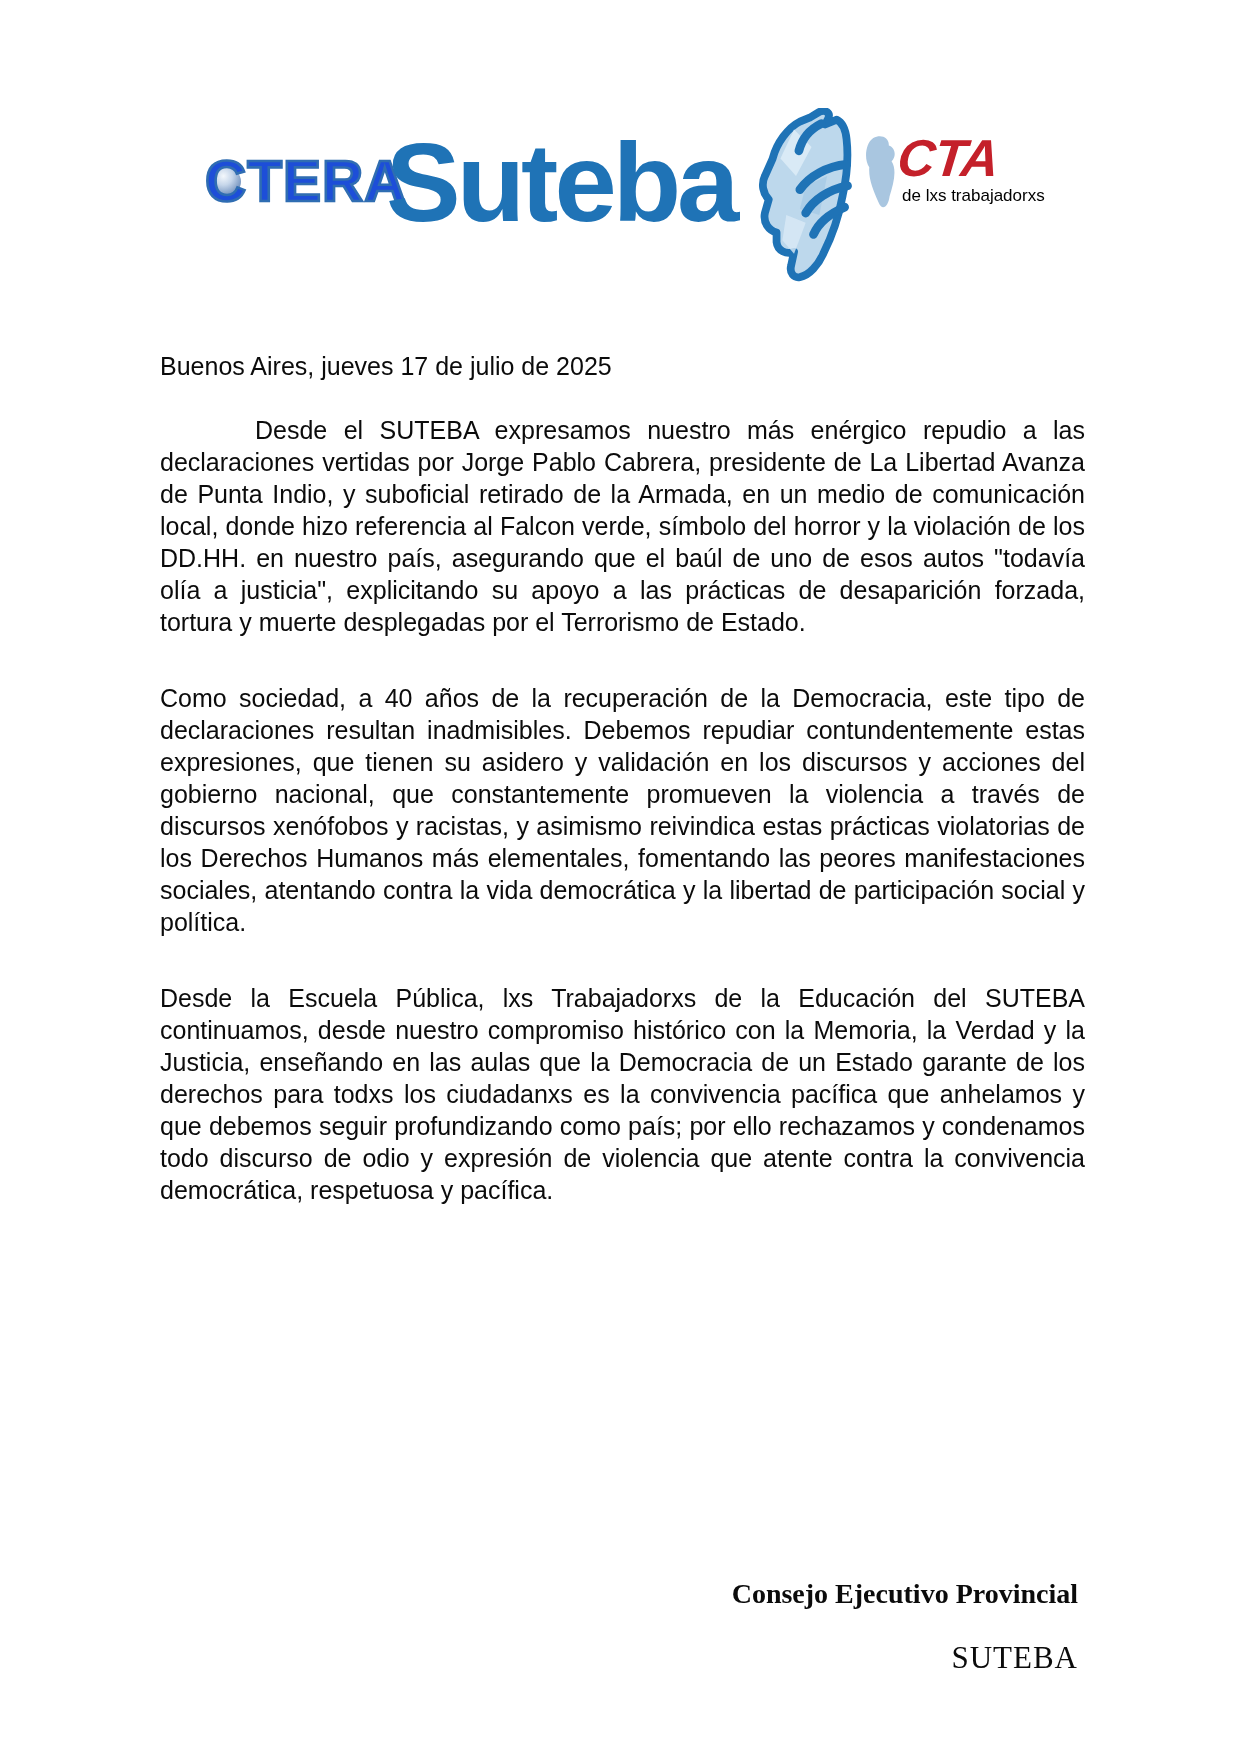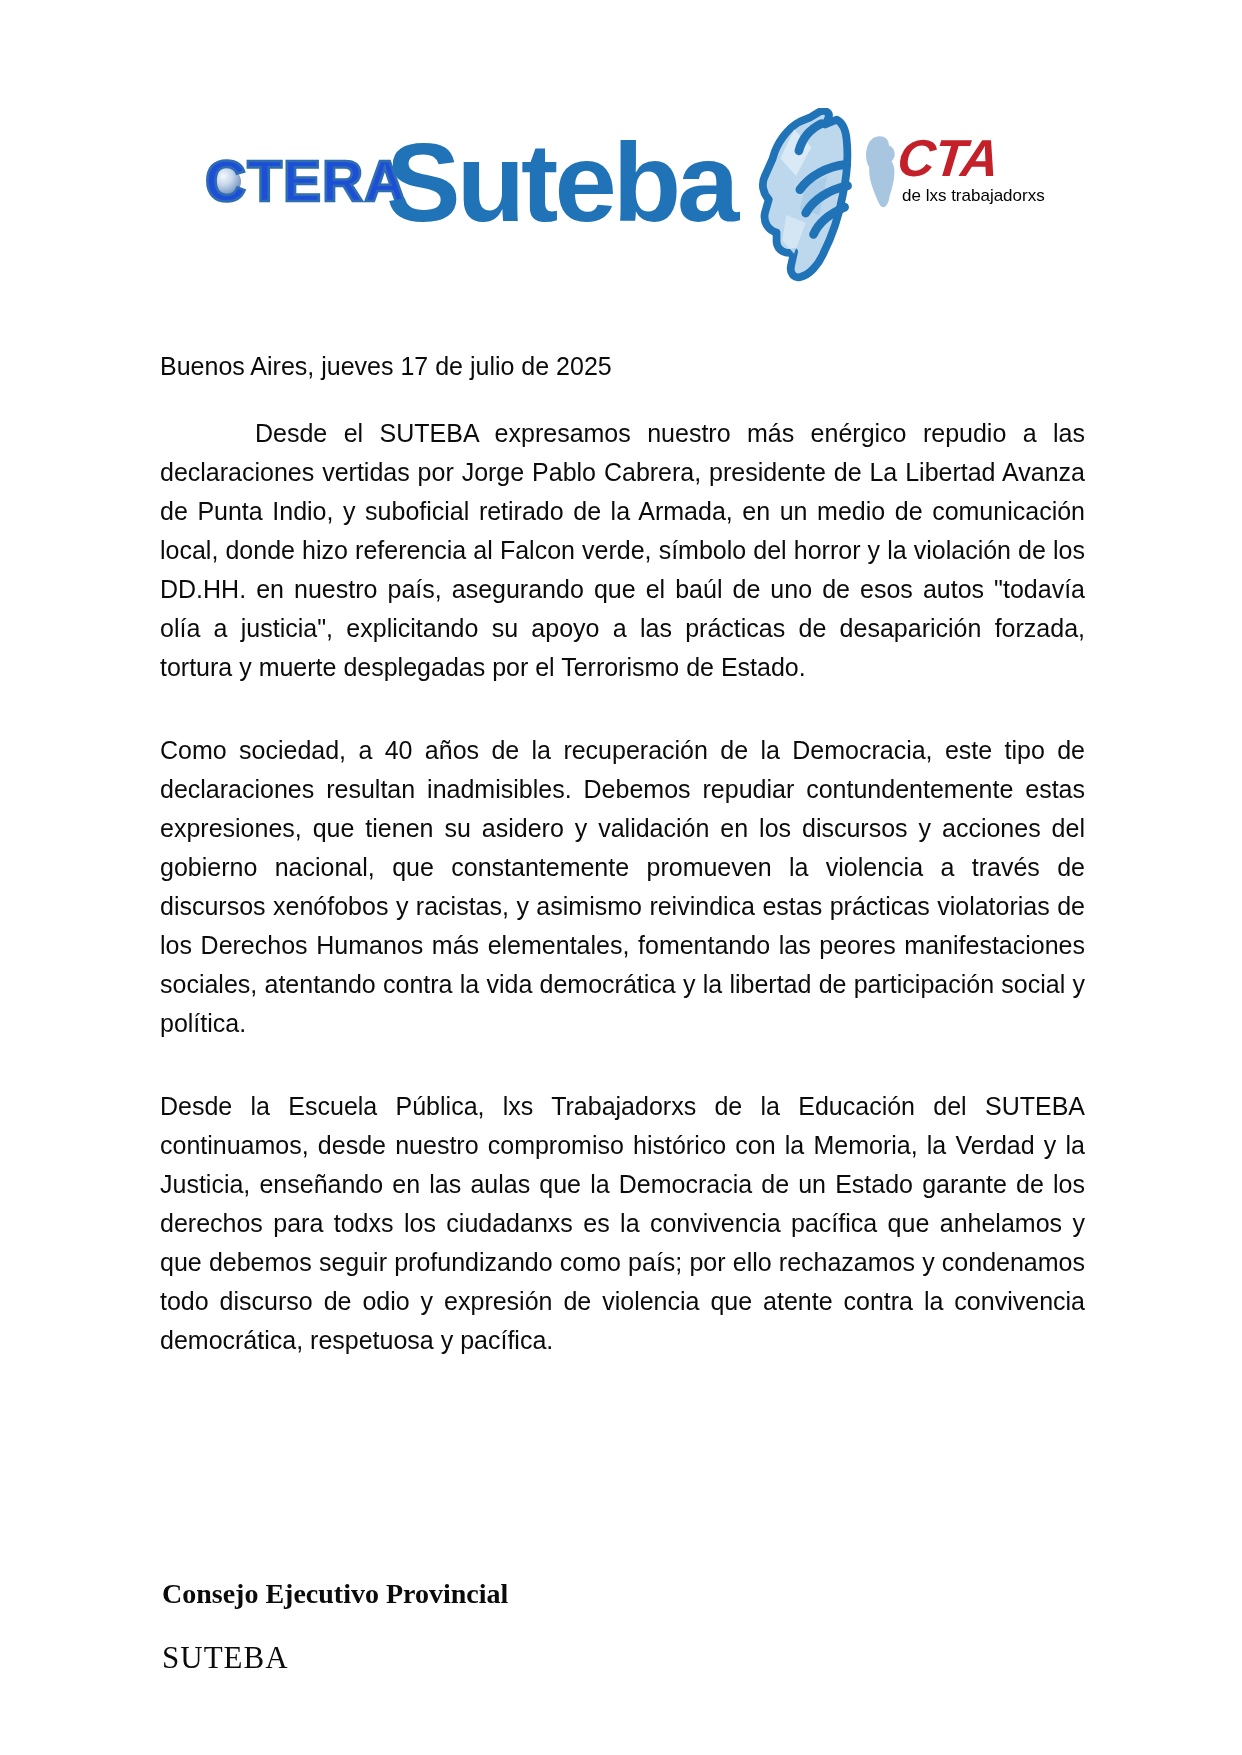--- a/index.html
+++ b/index.html
@@ -50,28 +50,28 @@
     font-family:"Liberation Sans", sans-serif;
   }
 
   
   .dateline {
     position:absolute; left:160px; width:925px; top:352px;
     font-size:25px; text-align:left; white-space:nowrap;
   }
   .body-text {
     position:absolute; left:160px; width:925px; top:414px;
-    font-size:25px; line-height:39px; text-align:justify;
+    font-size:25px; line-height:32px; text-align:justify;
   }
   .body-text p { margin:0 0 44px 0; }
   .body-text p.indented { text-indent:95px; }
 
   .signature {
-    position:absolute; left:162px; width:925px; top:1578px;
-    text-align:left; font-family:"Liberation Serif", serif;
+    position:absolute; left:153px; width:925px; top:1578px;
+    text-align:right; font-family:"Liberation Serif", serif;
   }
   .sig-title { font-size:28px; font-weight:bold; }
   .sig-org   { font-size:31px; margin-top:30px; letter-spacing:1px; }
 </style>
 </head>
 <body>
 
 <div class="page">
 
   <div class="header">

